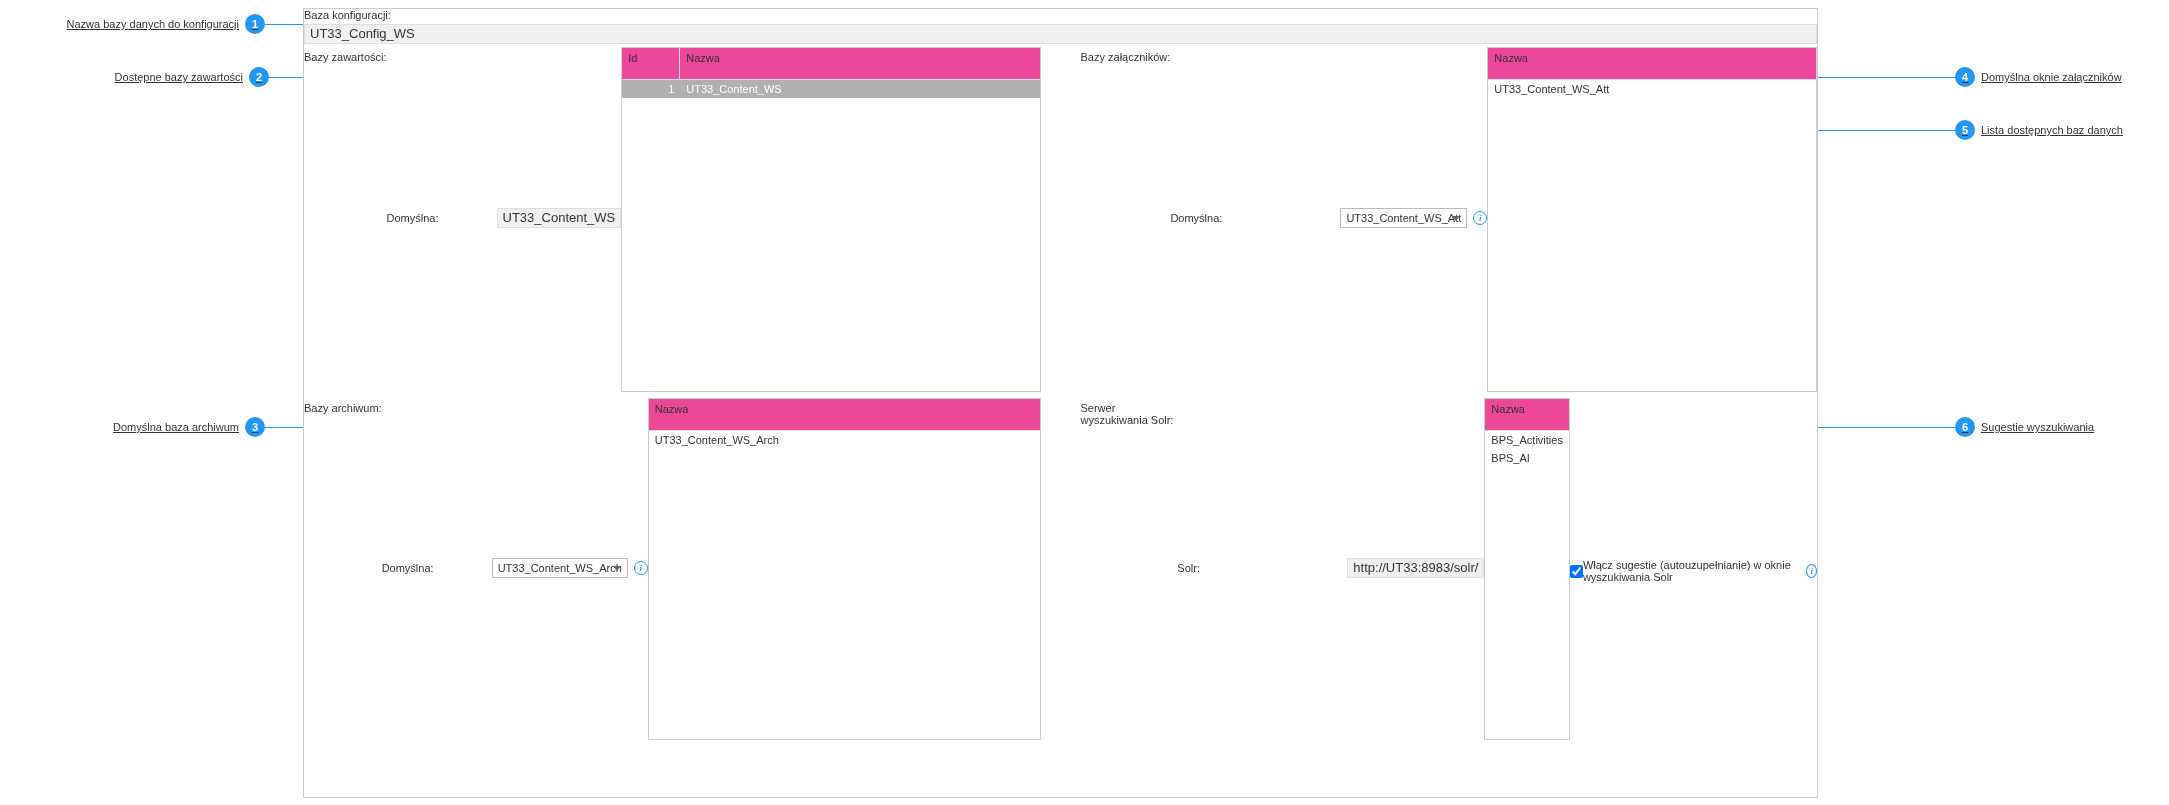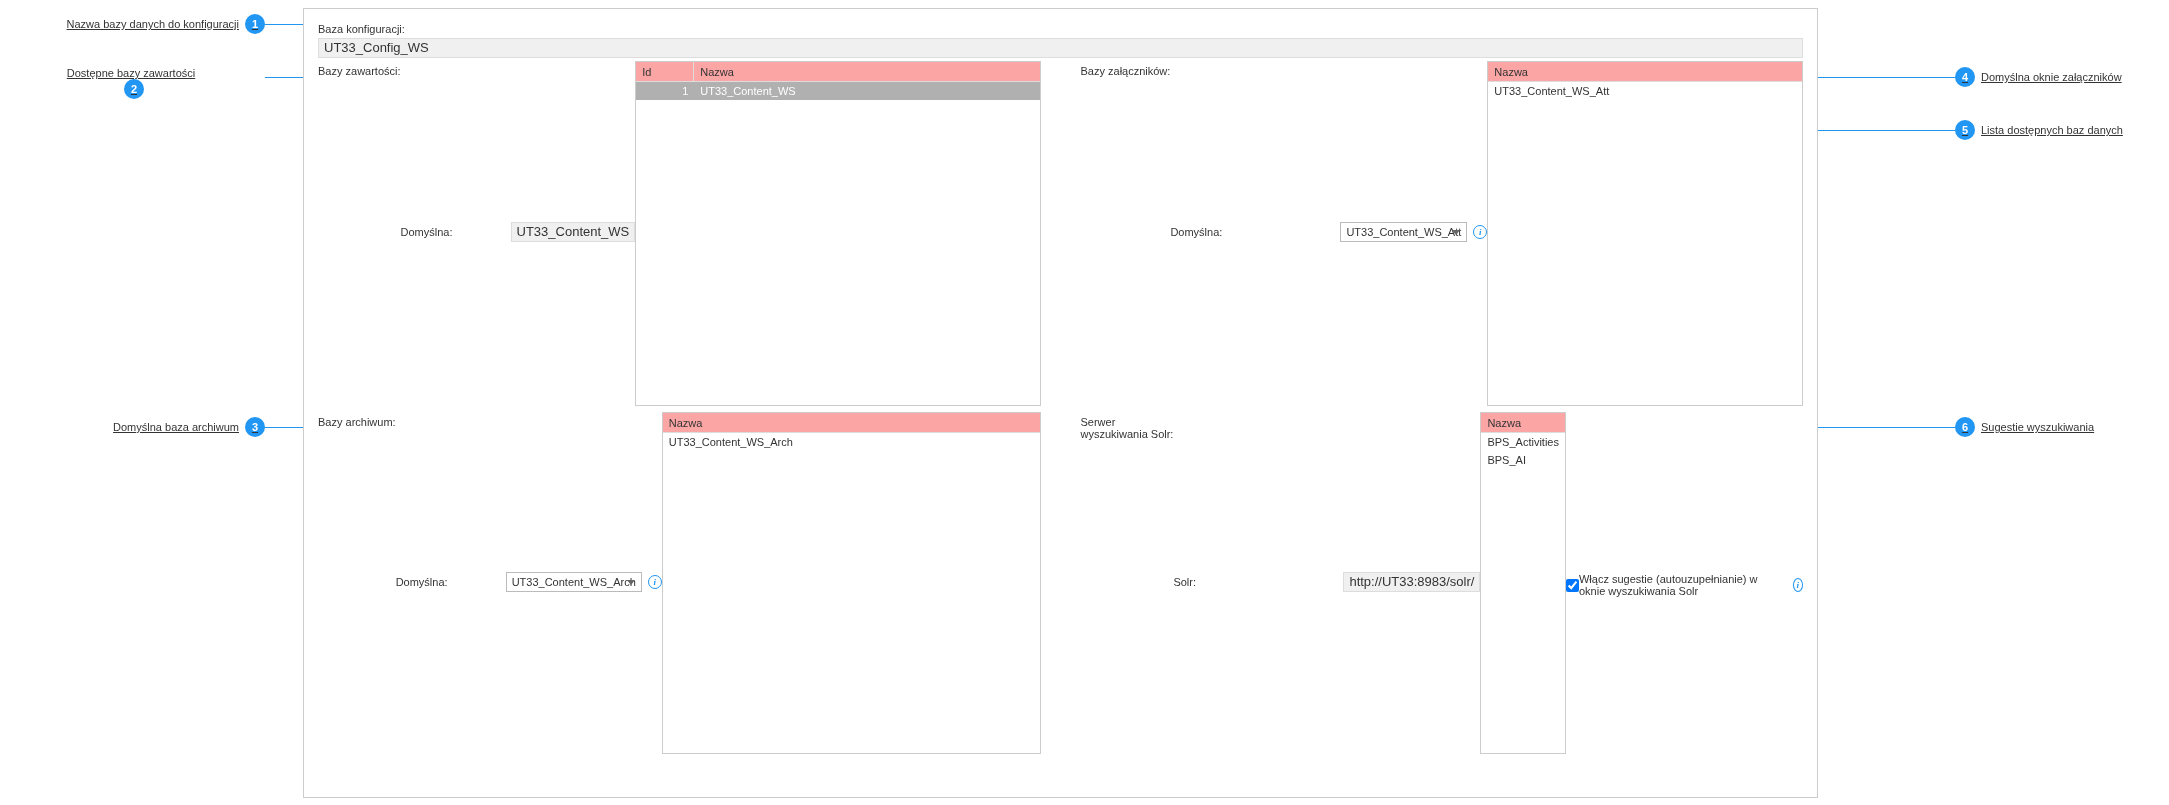--- a/index.html
+++ b/index.html
@@ -1,30 +1,30 @@
 <!DOCTYPE html>
 <html><head>
 <meta charset="utf-8">
 <style>
   * { box-sizing: border-box; margin: 0; padding: 0; }
   body { font-family: "Segoe UI", Tahoma, sans-serif; font-size: 11px; color: #333; background: #fff; }
   .wrap { position: relative; width: 2169px; height: 805px; }
-  .panel { position: absolute; left: 303px; top: 8px; width: 1515px; height: 790px; border: 1px solid #ccc; padding: 14px; background: #fff; }
+  .panel { position: absolute; left: 303px; top: 8px; width: 1515px; height: 790px; border: 1px solid #ccc; padding: 0; background: #fff; }
   .row { display: flex; align-items: center; margin-bottom: 3px; }
   .lbl { width: 110px; color: #333; }
   .lbl2 { width: 170px; color: #333; }
   .input { flex: 1; background: #f0f0f0; border: 1px solid #ddd; height: 20px; line-height: 18px; padding: 0 5px; font-size: 13px; color: #333; overflow: hidden; text-overflow: ellipsis; }
   .section-title { font-size: 11px; margin-top: 4px; margin-bottom: 3px; color: #333; }
   .cols { display: flex; gap: 40px; }
   .col { flex: 1; display: flex; flex-direction: row; }
   .dropdown { position: relative; flex: 1; background: #fff; border: 1px solid #bbb; height: 20px; line-height: 18px; padding: 0 5px; font-size: 11px; color: #333; }
   .dropdown::after { content: ""; position: absolute; right: 6px; top: 7px; border-left: 4px solid transparent; border-right: 4px solid transparent; border-top: 5px solid #666; }
   .info { width: 14px; height: 14px; border: 1.5px solid #2196F3; color: #2196F3; border-radius: 50%; font-size: 9px; font-weight: bold; display: flex; align-items: center; justify-content: center; margin-left: 6px; font-style: italic; font-family: Georgia, serif; }
   .listbox { background: #fff; border: 1px solid #ccc; font-size: 11px; }
-  .list-header { background: #fca5a5; border-bottom: 1px solid #ddd; height: 20px; line-height: 20px; display: flex; }
+  .list-header { background: #ec4899; border-bottom: 1px solid #ddd; height: 32px; line-height: 20px; display: flex; }
   .list-header .hcell { padding: 0 6px; border-right: 1px solid #ddd; }
   .list-header .hcell:last-child { border-right: none; flex: 1; }
   .list-body { overflow: auto; }
   .list-row { height: 18px; line-height: 18px; display: flex; padding: 0; }
   .list-row.selected { background: #b0b0b0; color: #fff; }
   .list-row .cell { padding: 0 6px; }
   .list-row .cell.id { width: 58px; text-align: right; }
   .list-row .cell.name { flex: 1; }
   .callout { position: absolute; display: flex; align-items: center; font-size: 11px; color: #333; white-space: nowrap; text-decoration: underline; }
   .callout.left { justify-content: flex-end; }
@@ -41,21 +41,21 @@
 <body>
 
 <div class="wrap">
 
   <div class="callout left" style="left:5px; top:14px; width:260px;">
     <span>Nazwa bazy danych do konfiguracji</span>
     <div class="bubble">1</div>
   </div>
   <div class="line" style="left:265px; top:24px; width:38px;"></div>
 
-  <div class="callout left" style="left:1px; top:67px; width:260px;flex-direction:column;">
+  <div class="callout left" style="left:9px; top:67px; width:260px;">
     <span>Dostępne bazy zawartości</span>
     <div class="bubble">2</div>
   </div>
   <div class="line" style="left:265px; top:77px; width:38px;"></div>
 
   <div class="callout left" style="left:5px; top:417px; width:260px;">
     <span>Domyślna baza archiwum</span>
     <div class="bubble">3</div>
   </div>
   <div class="line" style="left:265px; top:427px; width:38px;"></div>

